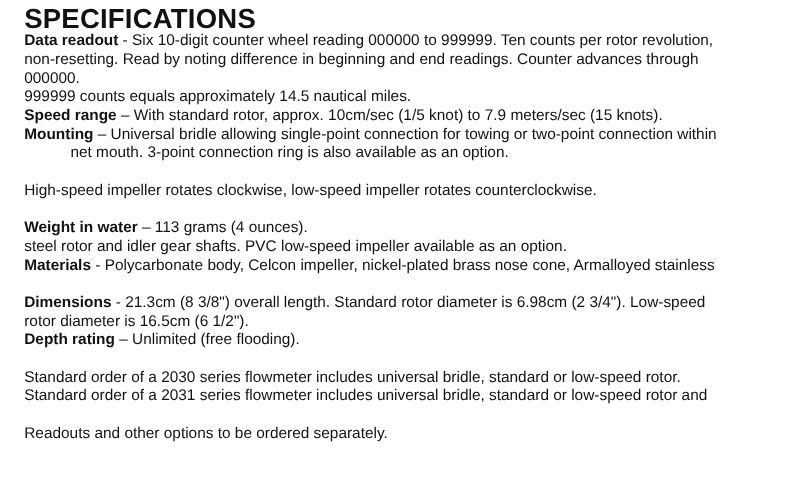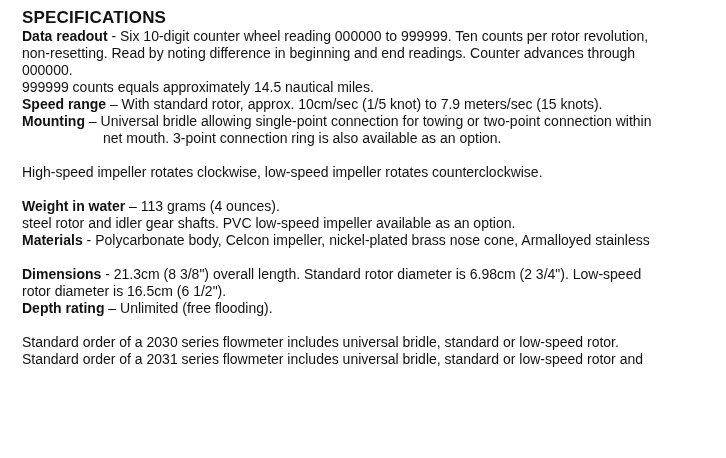--- a/index.html
+++ b/index.html
@@ -10,32 +10,32 @@
     overflow: hidden;
     font-family: "Liberation Sans", sans-serif;
     font-size: 14px;
     line-height: 17px;
     color: #121212;
   }
   .doc {
     padding: 7px 8px 0 22px;
   }
   .title {
-    font-size: 17px;
+    font-size: 25px;
     line-height: 21px;
     font-weight: 700;
     letter-spacing: 0.2px;
     white-space: nowrap;
   }
   .block { margin-bottom: 17px; }
   .block:last-child { margin-bottom: 0; }
   .line { white-space: nowrap; }
   .b { font-weight: 700; }
   .ind-speed { margin-left: 106px; }
-  .ind-mounting { margin-left: 81px; }
+  .ind-mounting { margin-left: 42px; }
 </style>
 </head>
 <body>
 
 <div class="doc">
 
   <div class="title">SPECIFICATIONS</div>
 
   <div class="block">
     <div class="line"><span class="b">Data readout</span><span class="t"> - Six 10-digit counter wheel reading 000000 to 999999. Ten counts per rotor revolution,</span></div>
@@ -61,14 +61,17 @@
     <div class="line"><span class="b">Dimensions</span><span class="t"> - 21.3cm (8 3/8") overall length. Standard rotor diameter is 6.98cm (2 3/4"). Low-speed</span></div>
     <div class="line"><span class="t">rotor diameter is 16.5cm (6 1/2").</span></div>
     <div class="line"><span class="b">Depth rating</span><span class="t"> – Unlimited (free flooding).</span></div>
   </div>
 
   <div class="block">
     <div class="line"><span class="t">Standard order of a 2030 series flowmeter includes universal bridle, standard or low-speed rotor.</span></div>
     <div class="line"><span class="t">Standard order of a 2031 series flowmeter includes universal bridle, standard or low-speed rotor and</span></div>
   </div>
 
+  <div class="block">
+    <div class="line"><span class="t">Readouts and other options to be ordered separately.</span></div>
+  </div>
 
 </div>
 
 </body></html>

